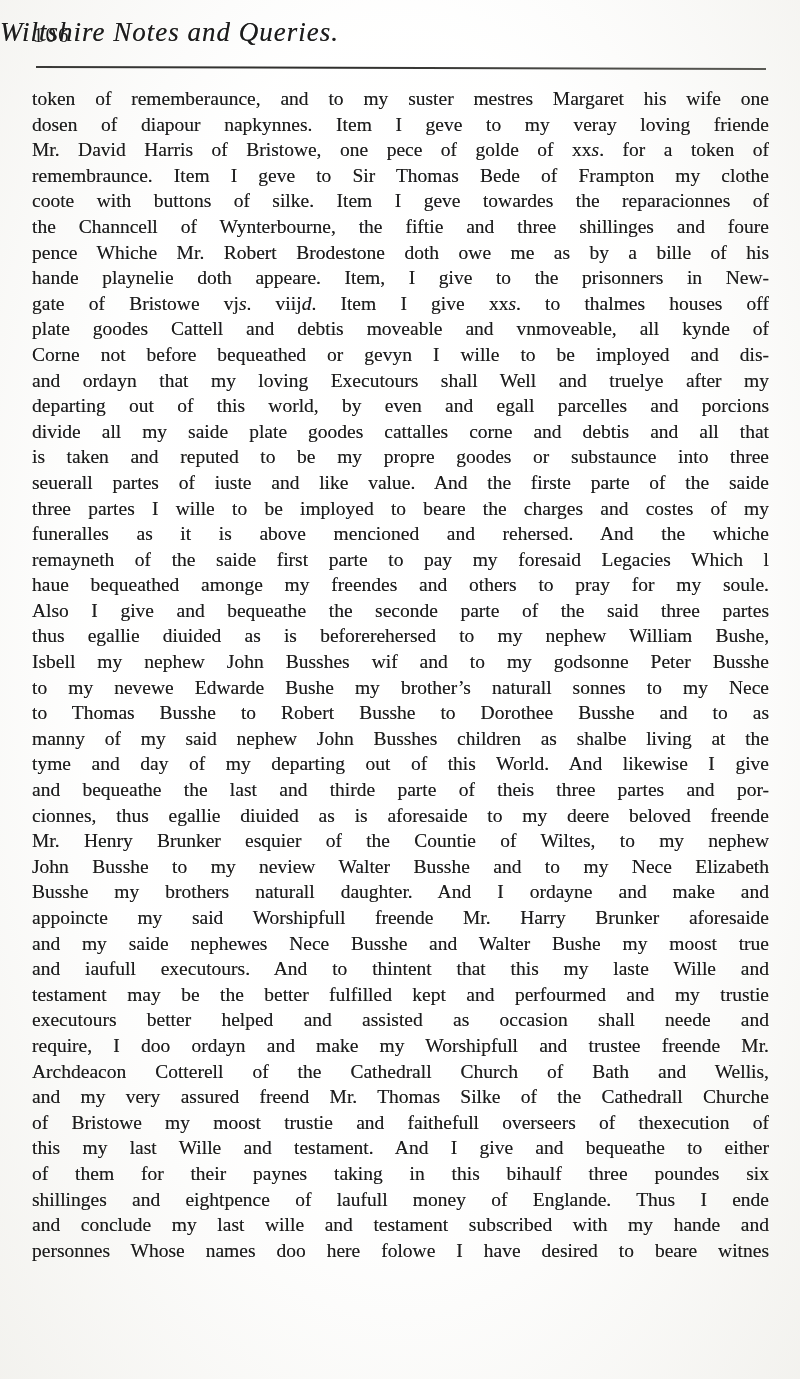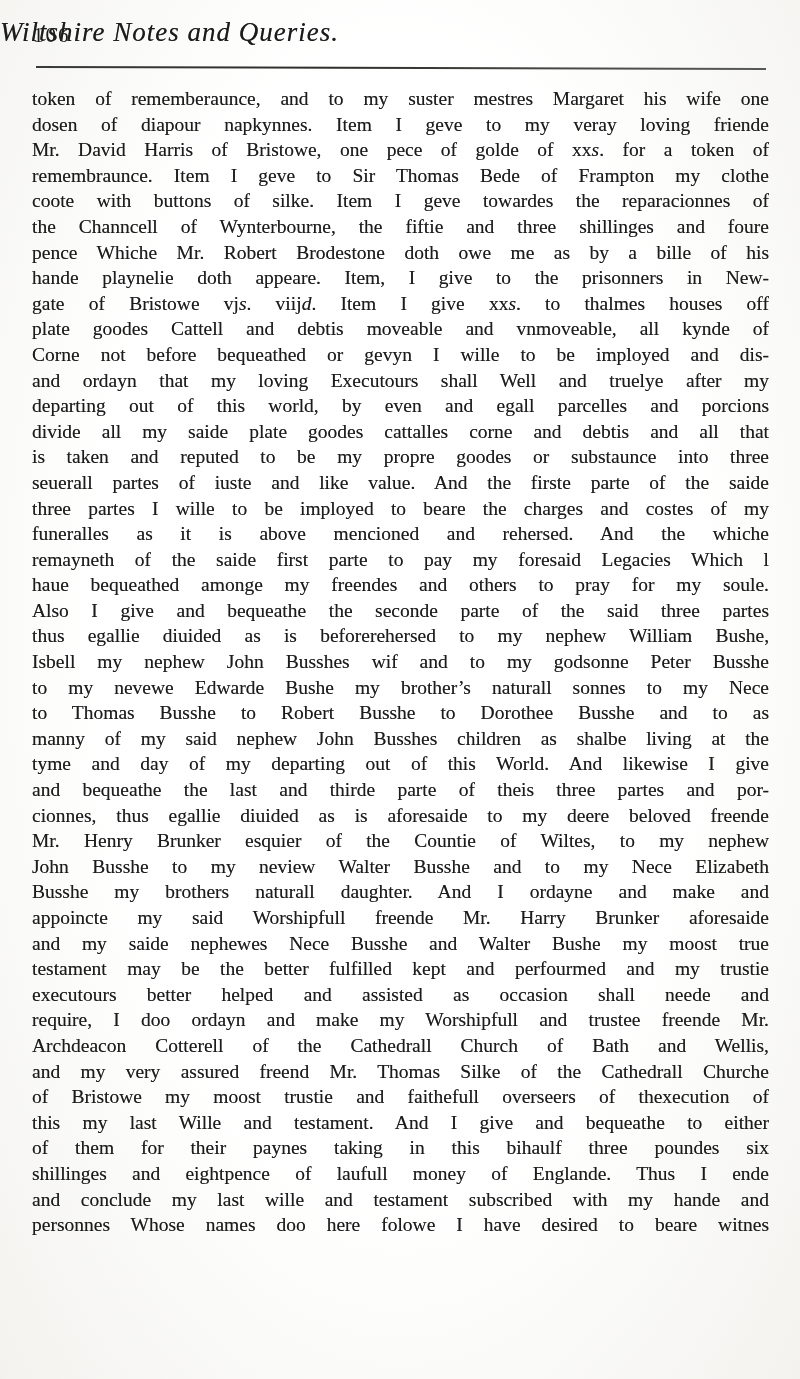--- a/index.html
+++ b/index.html
@@ -109,20 +109,21 @@
       <div class="line">to Thomas Busshe to Robert Busshe to Dorothee Busshe and to as</div>
       <div class="line">manny of my said nephew John Busshes children as shalbe living at the</div>
       <div class="line">tyme and day of my departing out of this World. And likewise I give</div>
       <div class="line">and bequeathe the last and thirde parte of theis three partes and por-</div>
       <div class="line">cionnes, thus egallie diuided as is aforesaide to my deere beloved freende</div>
       <div class="line">Mr. Henry Brunker esquier of the Countie of Wiltes, to my nephew</div>
       <div class="line">John Busshe to my neview Walter Busshe and to my Nece Elizabeth</div>
       <div class="line">Busshe my brothers naturall daughter. And I ordayne and make and</div>
       <div class="line">appoincte my said Worshipfull freende Mr. Harry Brunker aforesaide</div>
       <div class="line">and my saide nephewes Nece Busshe and Walter Bushe my moost true</div>
+      <div class="line">and iaufull executours. And to thintent that this my laste Wille and</div>
       <div class="line">testament may be the better fulfilled kept and perfourmed and my trustie</div>
       <div class="line">executours better helped and assisted as occasion shall neede and</div>
       <div class="line">require, I doo ordayn and make my Worshipfull and trustee freende Mr.</div>
       <div class="line">Archdeacon Cotterell of the Cathedrall Church of Bath and Wellis,</div>
       <div class="line">and my very assured freend Mr. Thomas Silke of the Cathedrall Churche</div>
       <div class="line">of Bristowe my moost trustie and faithefull overseers of thexecution of</div>
       <div class="line">this my last Wille and testament. And I give and bequeathe to either</div>
       <div class="line">of them for their paynes taking in this bihaulf three poundes six</div>
       <div class="line">shillinges and eightpence of laufull money of Englande. Thus I ende</div>
       <div class="line">and conclude my last wille and testament subscribed with my hande and</div>

